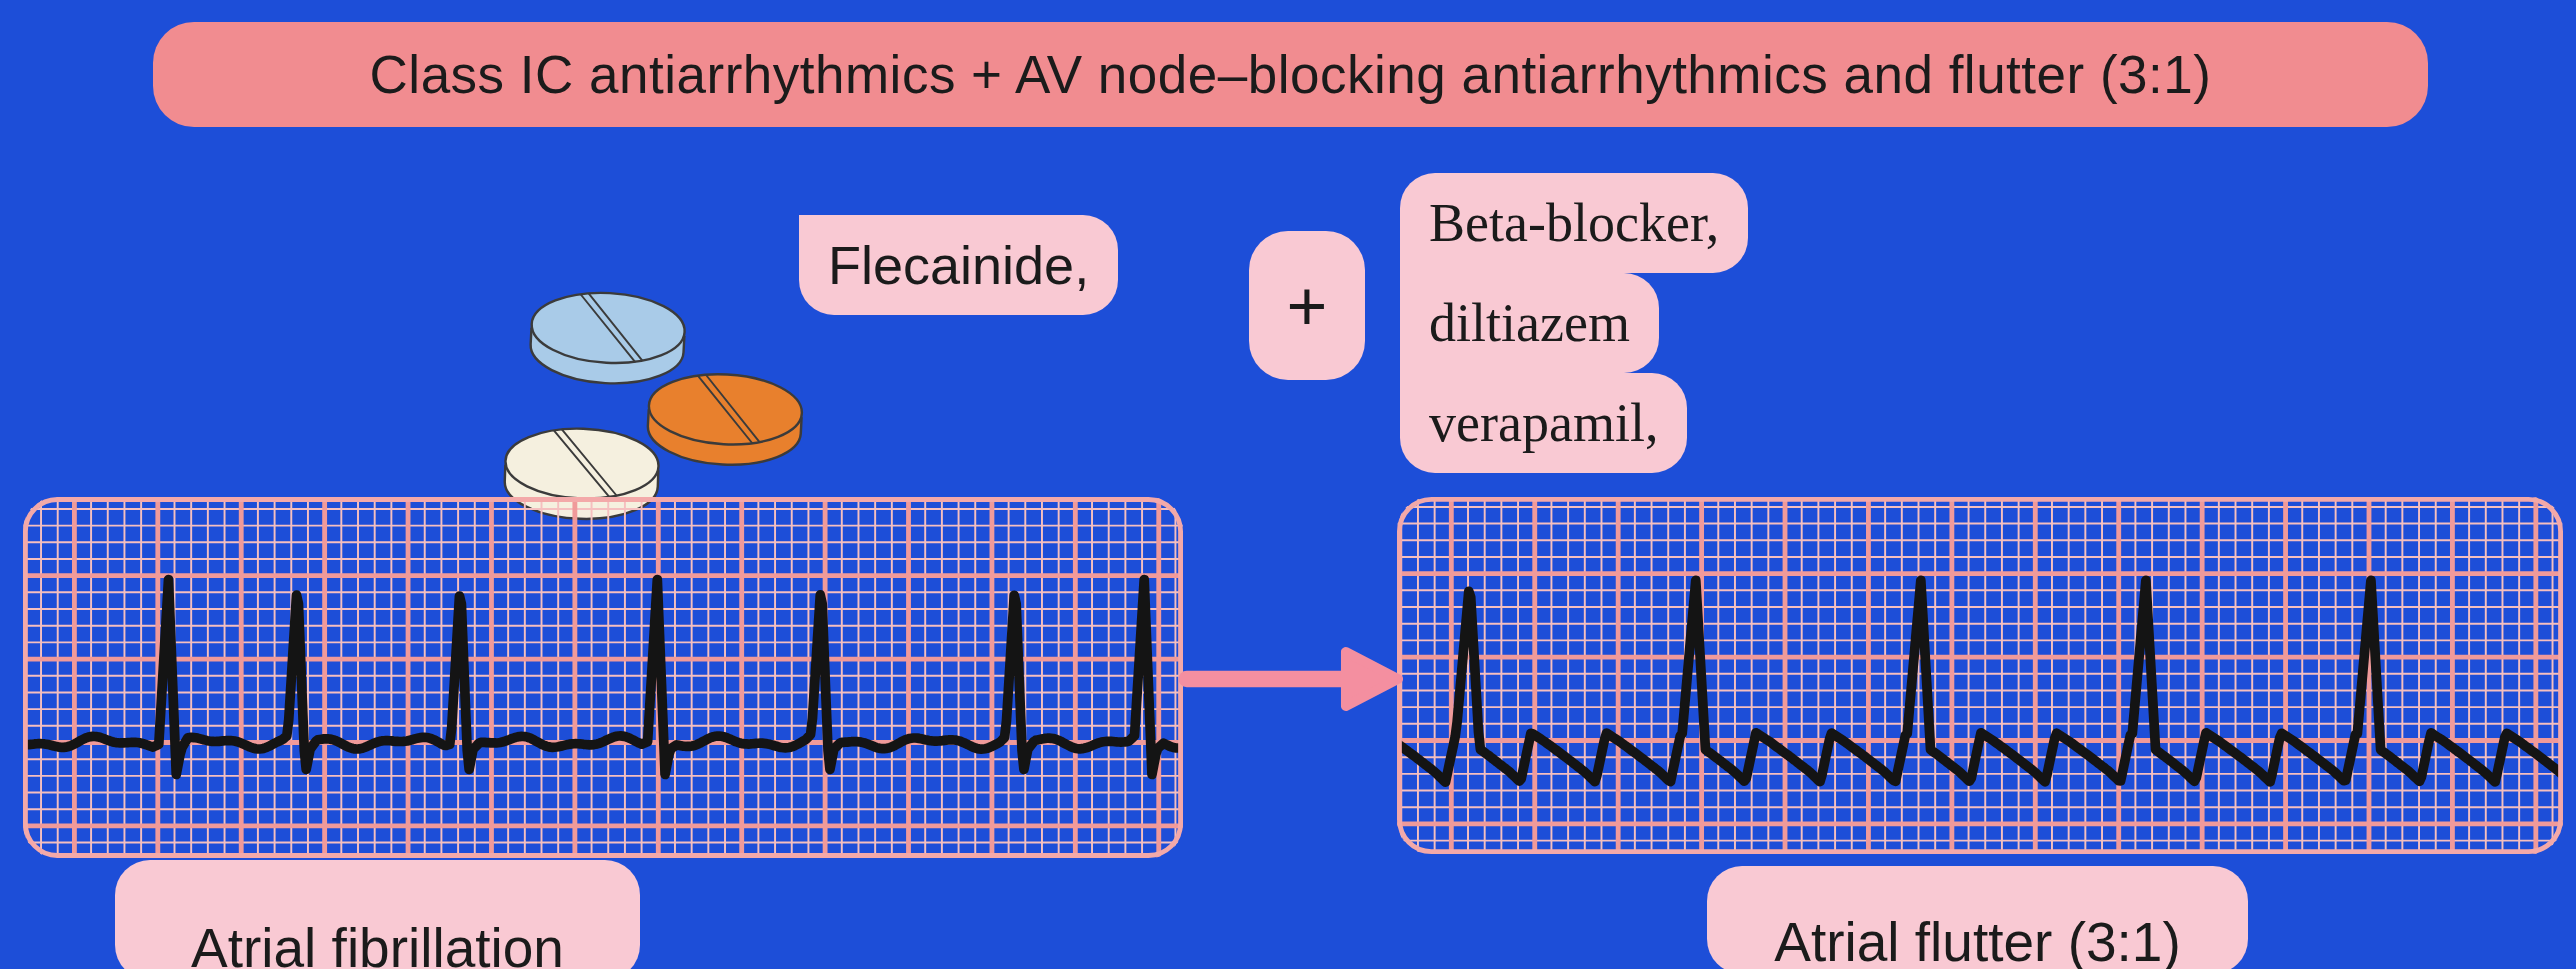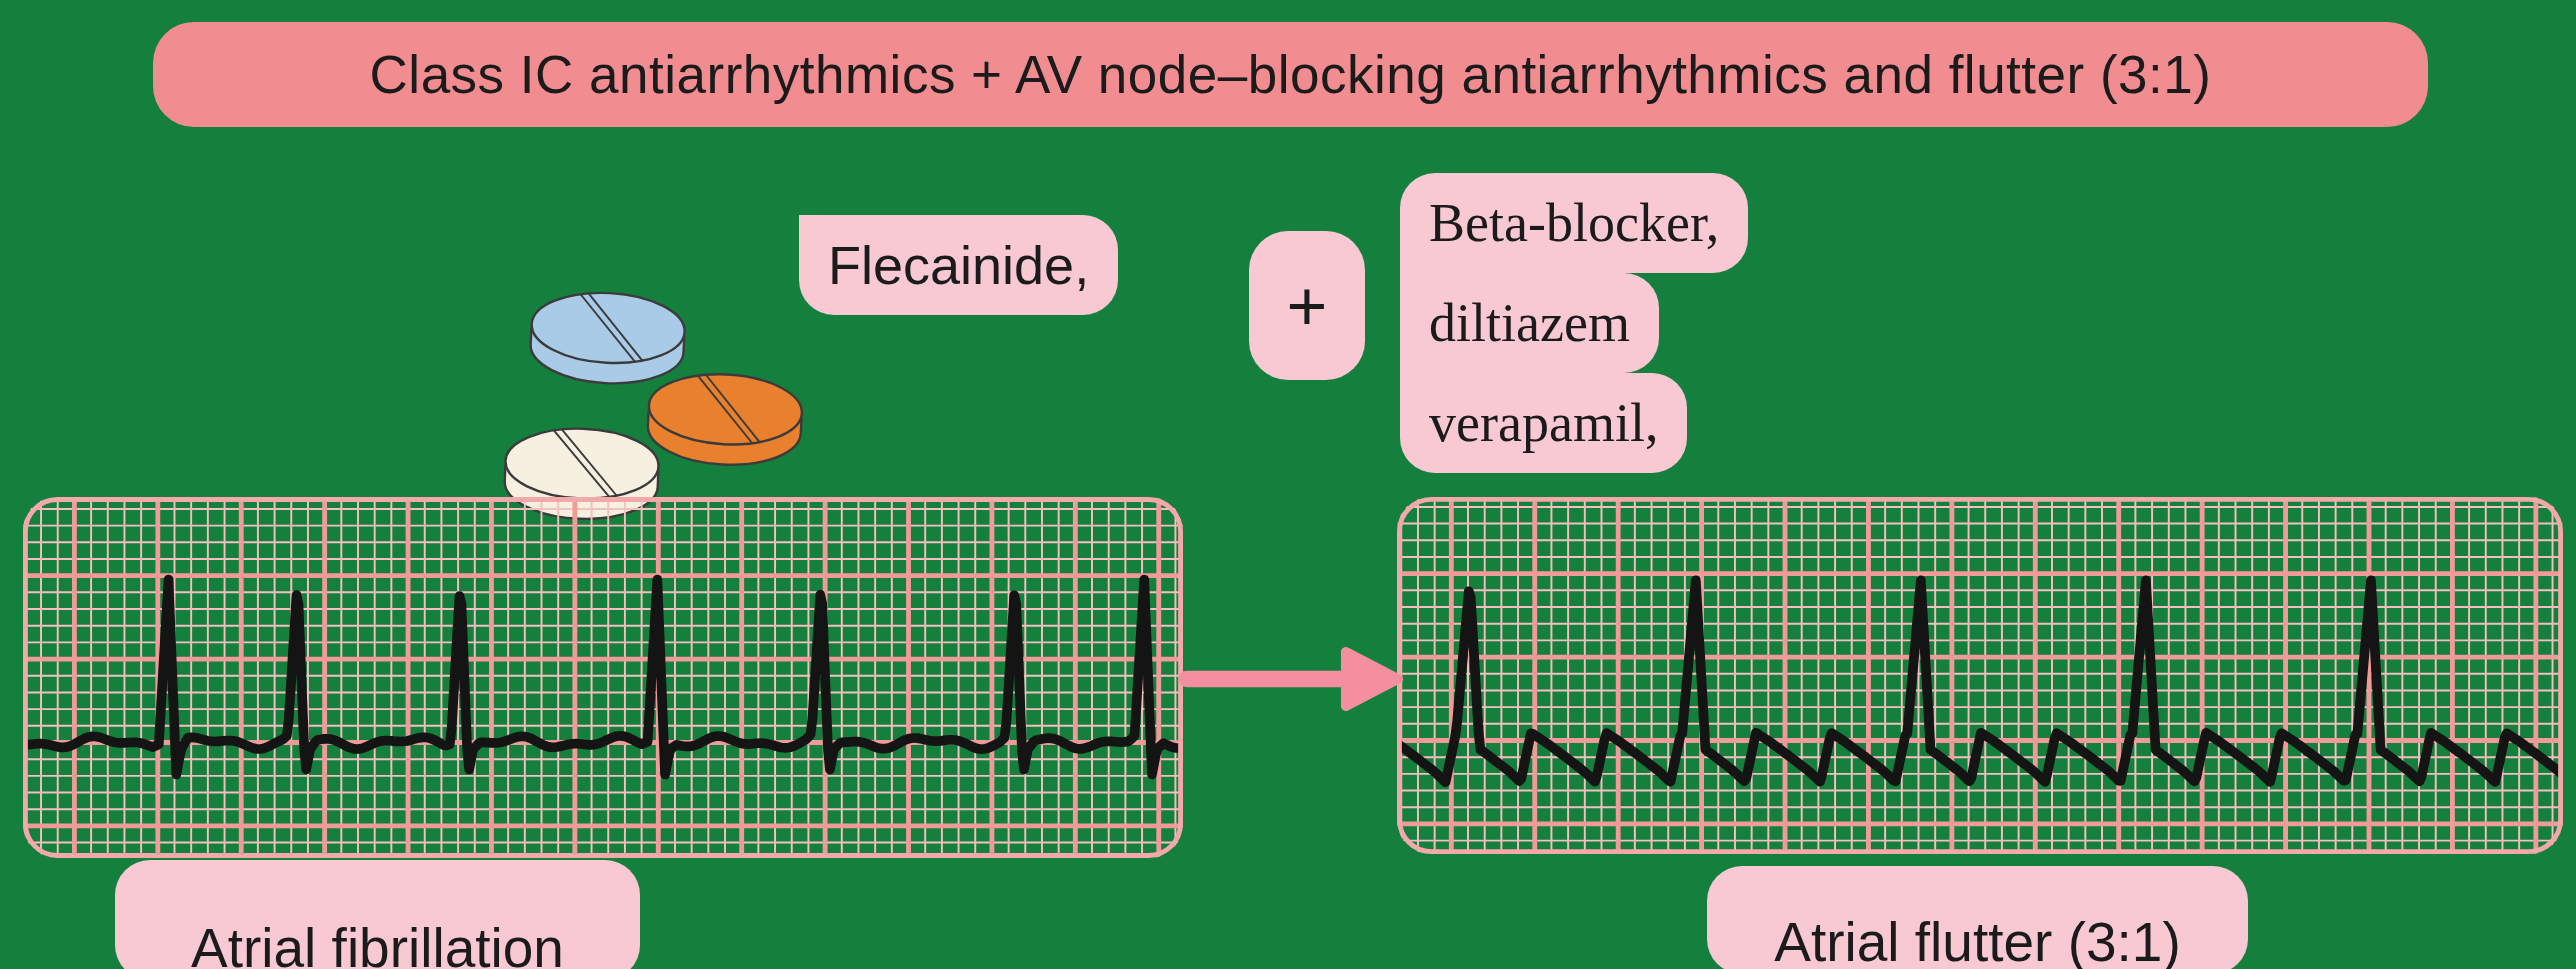--- a/index.html
+++ b/index.html
@@ -1,17 +1,17 @@
 <!DOCTYPE html>
 <html><head>
 <meta charset="utf-8">
 <style>
   html,body{margin:0;padding:0;background:#ffffff;}
   #canvas{
-    position:relative;width:2576px;height:970px;overflow:hidden;background:#15803d;
+    position:relative;width:2576px;height:970px;overflow:hidden;background:#1d4ed8;
     font-family:"Liberation Sans","DejaVu Sans",sans-serif;color:var(--text,#1b1b1b);
   }
   .abs{position:absolute;}
   
   .banner{
     left:153px;top:22px;width:2275px;height:105px;border-radius:41px;
     background:var(--banner);display:flex;align-items:center;justify-content:center;
     font-size:53px;letter-spacing:0.5px;
   }
   

